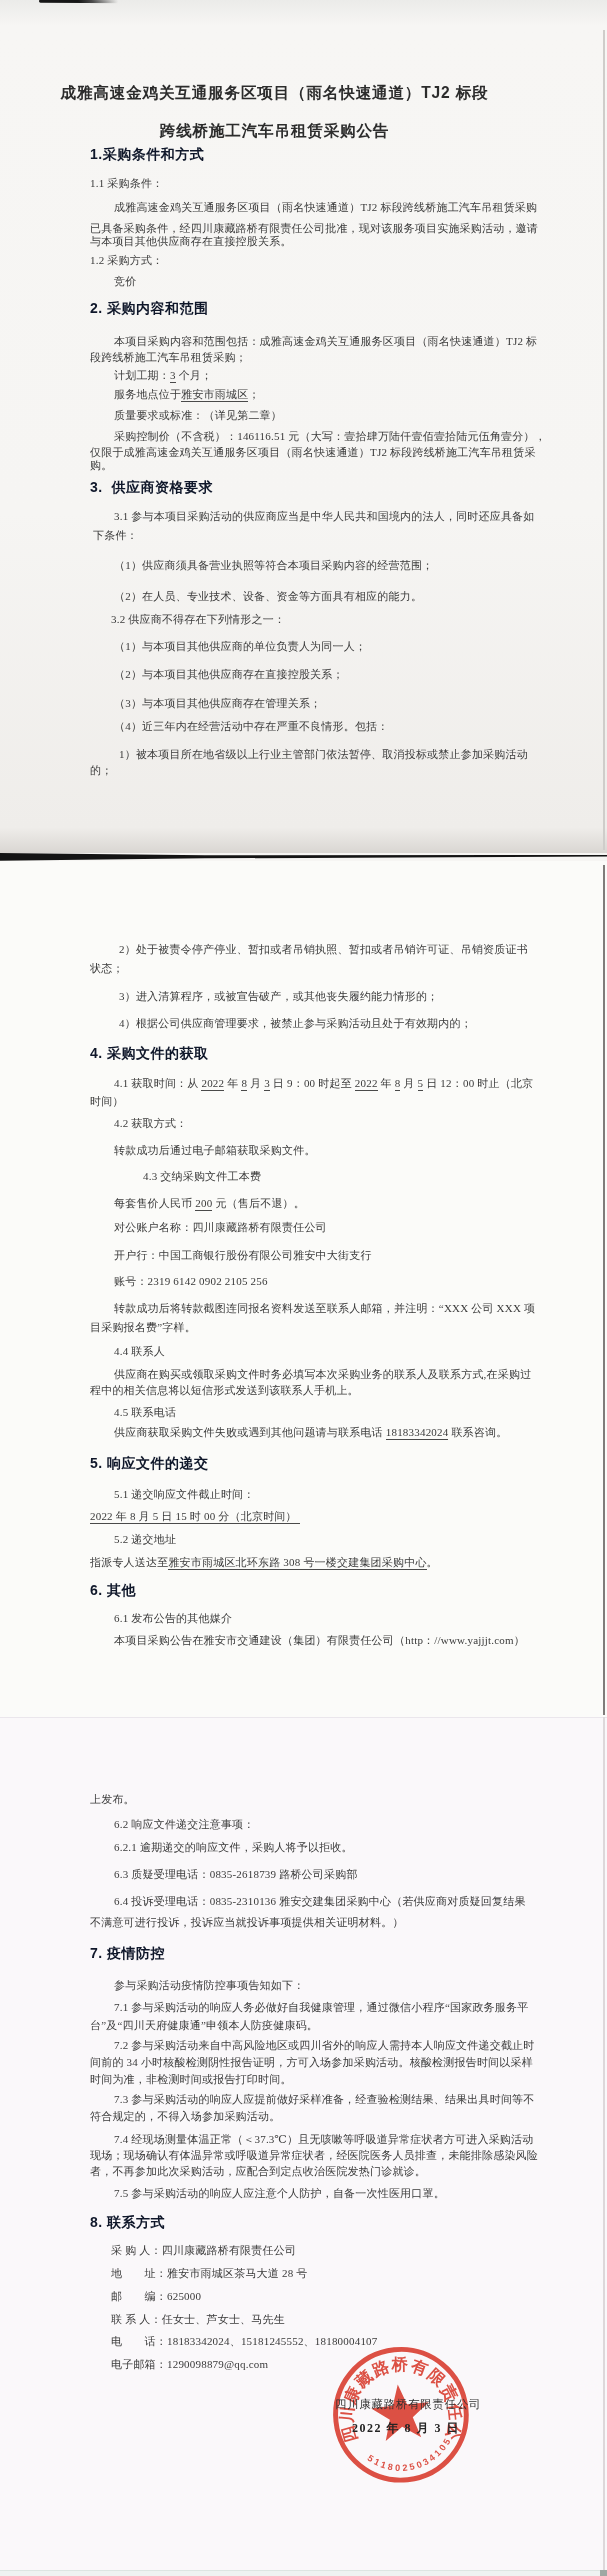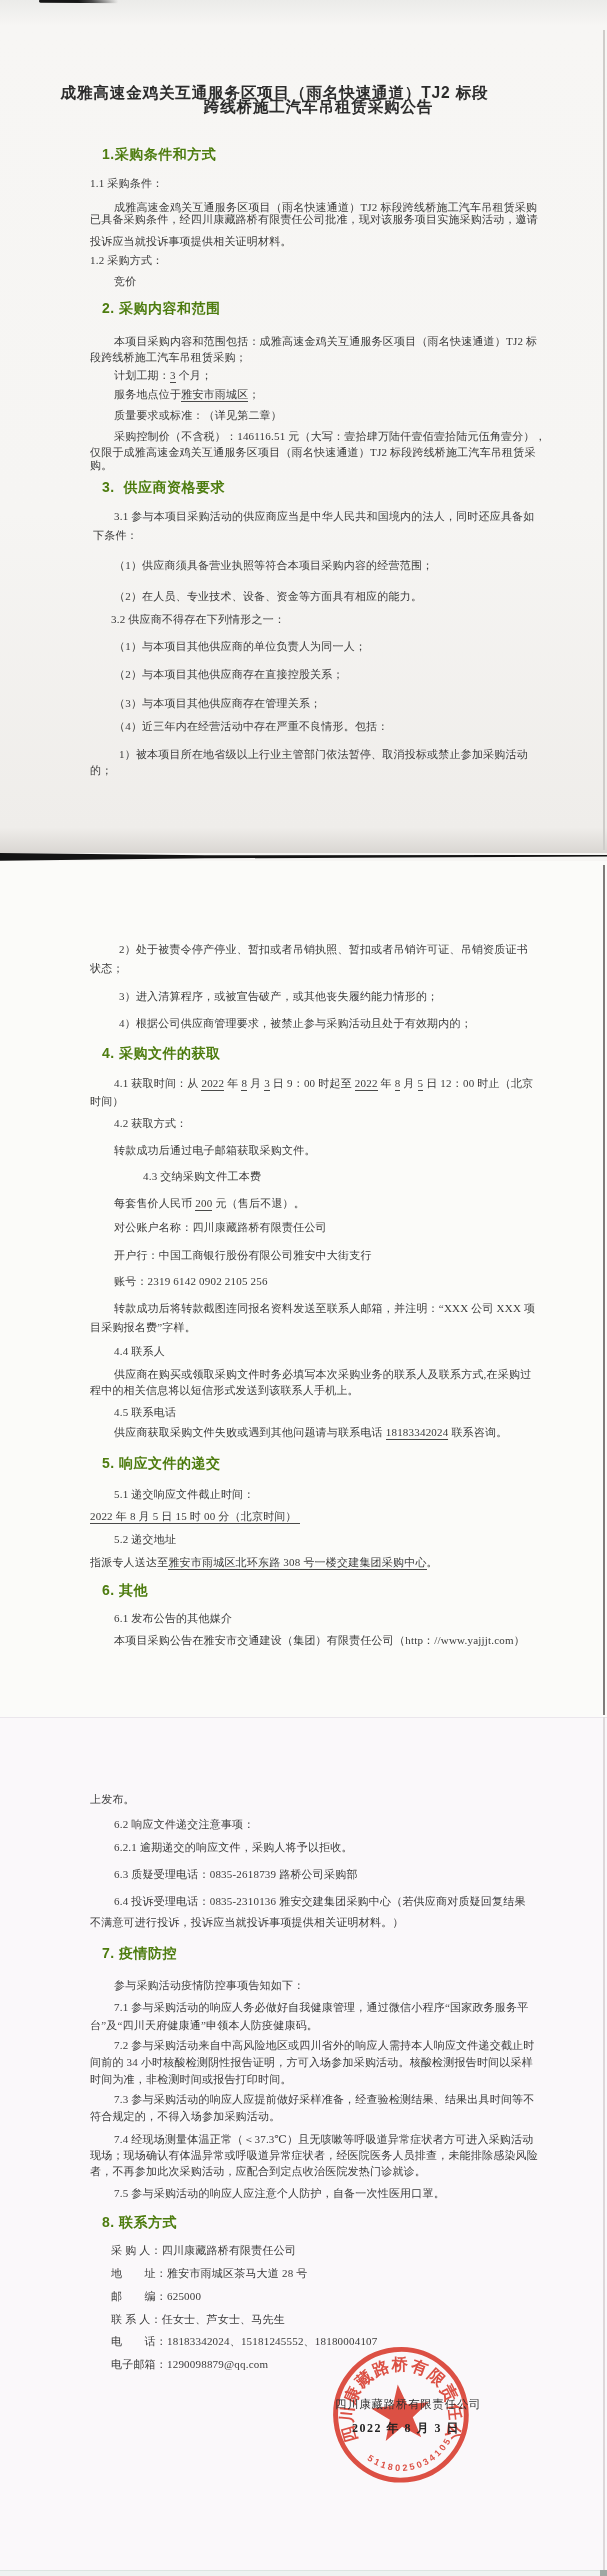--- a/index.html
+++ b/index.html
@@ -15,21 +15,21 @@
   #edge-2{left:603px;top:865px;height:850px;background:#55524f;opacity:.75;}
   #edge-3{left:603px;top:1717px;height:853px;background:#ddd8da;}
   #corner-dot{position:absolute;left:600px;top:2570px;width:7.6px;height:6px;background:#9fa8a4;}
   #smudge{position:absolute;left:39px;top:0;width:93px;height:3px;border-radius:2.3px;
     background:linear-gradient(to right,#161616 0 42%,#4d4d4d 58%,rgba(120,120,120,0) 85%);transform:rotate(.4deg);}
   #separator{position:absolute;left:0;top:850px;width:607px;height:13.7px;}
   .blk{position:absolute;white-space:pre;color:#3a3a3a;
     font:11px/1.25 "Liberation Serif","DejaVu Serif",serif;letter-spacing:0.2px;}
   .t{left:0;width:549px;text-align:center;color:#2c2c2c;letter-spacing:0.8px;
     font:700 15.6px/1.2 "Liberation Sans","DejaVu Sans",sans-serif;}
-  .h{color:#4d7c0f;letter-spacing:0.5px;font:700 14px/1.2 "Liberation Sans","DejaVu Sans",sans-serif;margin-left:12px;}
+  .h{color:#0f172a;letter-spacing:0.5px;font:700 14px/1.2 "Liberation Sans","DejaVu Sans",sans-serif;}
   .u{border-bottom:0.8px solid #4a4a4a;padding-bottom:0.8px;}
   #seal{position:absolute;left:325px;top:2335px;width:152px;height:161px;transform:rotate(-6deg);opacity:.88;}
   #sig-company{position:absolute;left:335px;top:2397px;color:#2e2e2e;
     font:11.4px/1.3 "Liberation Serif","DejaVu Serif",serif;letter-spacing:0.8px;}
   #sig-date{position:absolute;left:352px;top:2421px;color:#242424;
     font:700 12px/1.3 "Liberation Serif","DejaVu Serif",serif;letter-spacing:1.5px;}
 </style>
 </head>
 <body>
 
@@ -43,26 +43,26 @@
   <svg id="separator" width="607" height="13.7" viewBox="0 0 800 18">
     <path d="M0,4 L270,7 L800,6.5 L800,8.5 L270,11 L0,14 Z" fill="#141414"></path>
   </svg>
   <div class="edge" id="edge-1"></div>
   <div class="edge" id="edge-2"></div>
   <div class="edge" id="edge-3"></div>
   <div id="corner-dot"></div>
 
   <div id="doc">
       <div class="blk t" style="top: 84px;"><span>成雅高速金鸡关互通服务区项目（雨名快速通道）TJ2 标段</span></div>
-      <div class="blk t" style="top: 98px; padding-left: 44px;"><span>跨线桥施工汽车吊租赁采购公告</span></div>
+      <div class="blk t" style="top: 122px;"><span>跨线桥施工汽车吊租赁采购公告</span></div>
       <div class="blk h" style="top: 146px; left: 90px;"><span>1.采购条件和方式</span></div>
       <div class="blk p" style="top: 177px; left: 90px;"><span>1.1 采购条件：</span></div>
       <div class="blk p" style="top: 201px; left: 114px;"><span>成雅高速金鸡关互通服务区项目（雨名快速通道）TJ2 标段跨线桥施工汽车吊租赁采购</span></div>
-      <div class="blk p" style="top: 213px; left: 90px;"><span>已具备采购条件，经四川康藏路桥有限责任公司批准，现对该服务项目实施采购活动，邀请</span></div>
-      <div class="blk p" style="top: 235px; left: 90px;"><span>投诉应当就投诉事项提供相关证明材料。</span></div>
+      <div class="blk p" style="top: 222px; left: 90px;"><span>已具备采购条件，经四川康藏路桥有限责任公司批准，现对该服务项目实施采购活动，邀请</span></div>
+      <div class="blk p" style="top: 235px; left: 90px;"><span>与本项目其他供应商存在直接控股关系。</span></div>
       <div class="blk p" style="top: 254px; left: 90px;"><span>1.2 采购方式：</span></div>
       <div class="blk p" style="top: 275px; left: 114px;"><span>竞价</span></div>
       <div class="blk h" style="top: 300px; left: 90px;"><span>2. 采购内容和范围</span></div>
       <div class="blk p" style="top: 335px; left: 114px;"><span>本项目采购内容和范围包括：成雅高速金鸡关互通服务区项目（雨名快速通道）TJ2 标</span></div>
       <div class="blk p" style="top: 351px; left: 90px;"><span>段跨线桥施工汽车吊租赁采购；</span></div>
       <div class="blk p" style="top: 369px; left: 114px;"><span>计划工期：</span><span class="u">3</span><span> 个月；</span></div>
       <div class="blk p" style="top: 388px; left: 114px;"><span>服务地点位于</span><span class="u">雅安市雨城区</span><span>；</span></div>
       <div class="blk p" style="top: 409px; left: 114px;"><span>质量要求或标准：（详见第二章）</span></div>
       <div class="blk p" style="top: 430px; left: 114px;"><span>采购控制价（不含税）：146116.51 元（大写：壹拾肆万陆仟壹佰壹拾陆元伍角壹分），</span></div>
       <div class="blk p" style="top: 446px; left: 90px;"><span>仅限于成雅高速金鸡关互通服务区项目（雨名快速通道）TJ2 标段跨线桥施工汽车吊租赁采</span></div>

